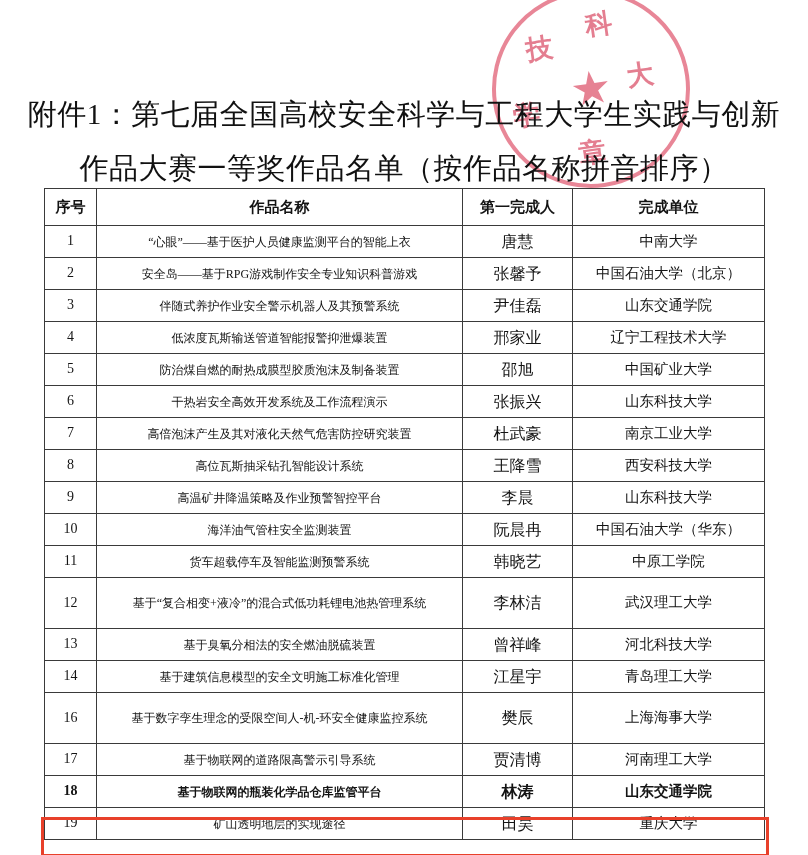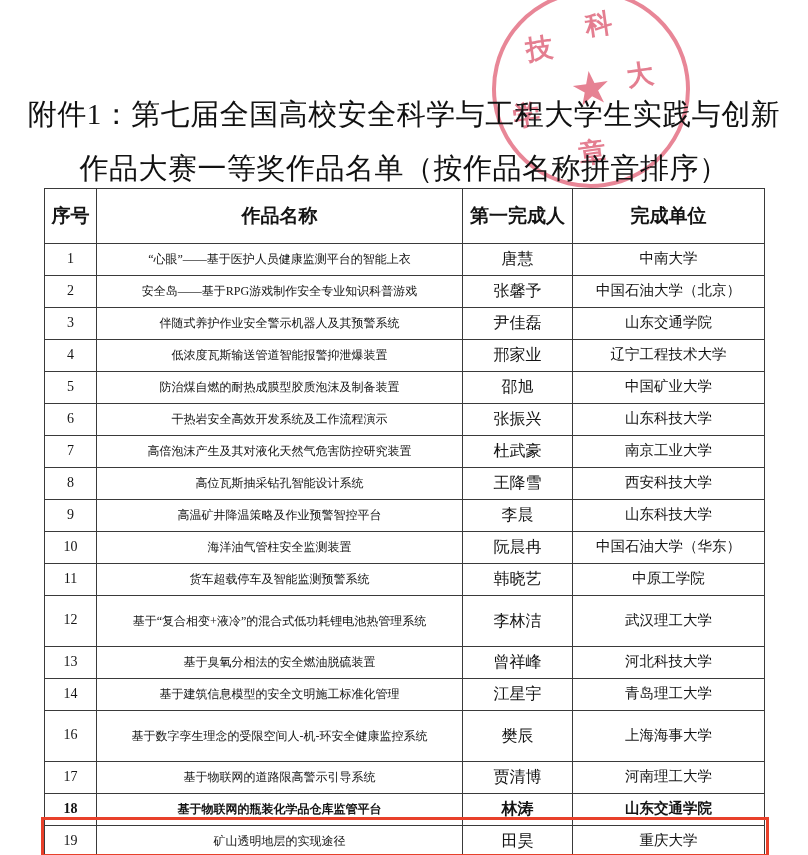--- a/index.html
+++ b/index.html
@@ -86,22 +86,22 @@
   table.award td {
     border: 1px solid #3a3a3a;
     text-align: center;
     vertical-align: middle;
     padding: 3px 2px;
     line-height: 1.35;
     color: #141414;
   }
   table.award th {
     font-weight: bold;
-    font-size: 19px;
-    padding: 14px 2px;
+    font-size: 15px;
+    padding: 8px 2px;
     margin-top: 21px;
   }
   col.c-no    { width: 52px; }
   col.c-name  { width: 366px; }
   col.c-person{ width: 110px; }
   col.c-org   { width: 192px; }
 
   td.no { font-size: 14px; }
   td.name { font-size: 12px; padding-left: 4px; padding-right: 4px; }
   td.person { font-size: 16px; }

